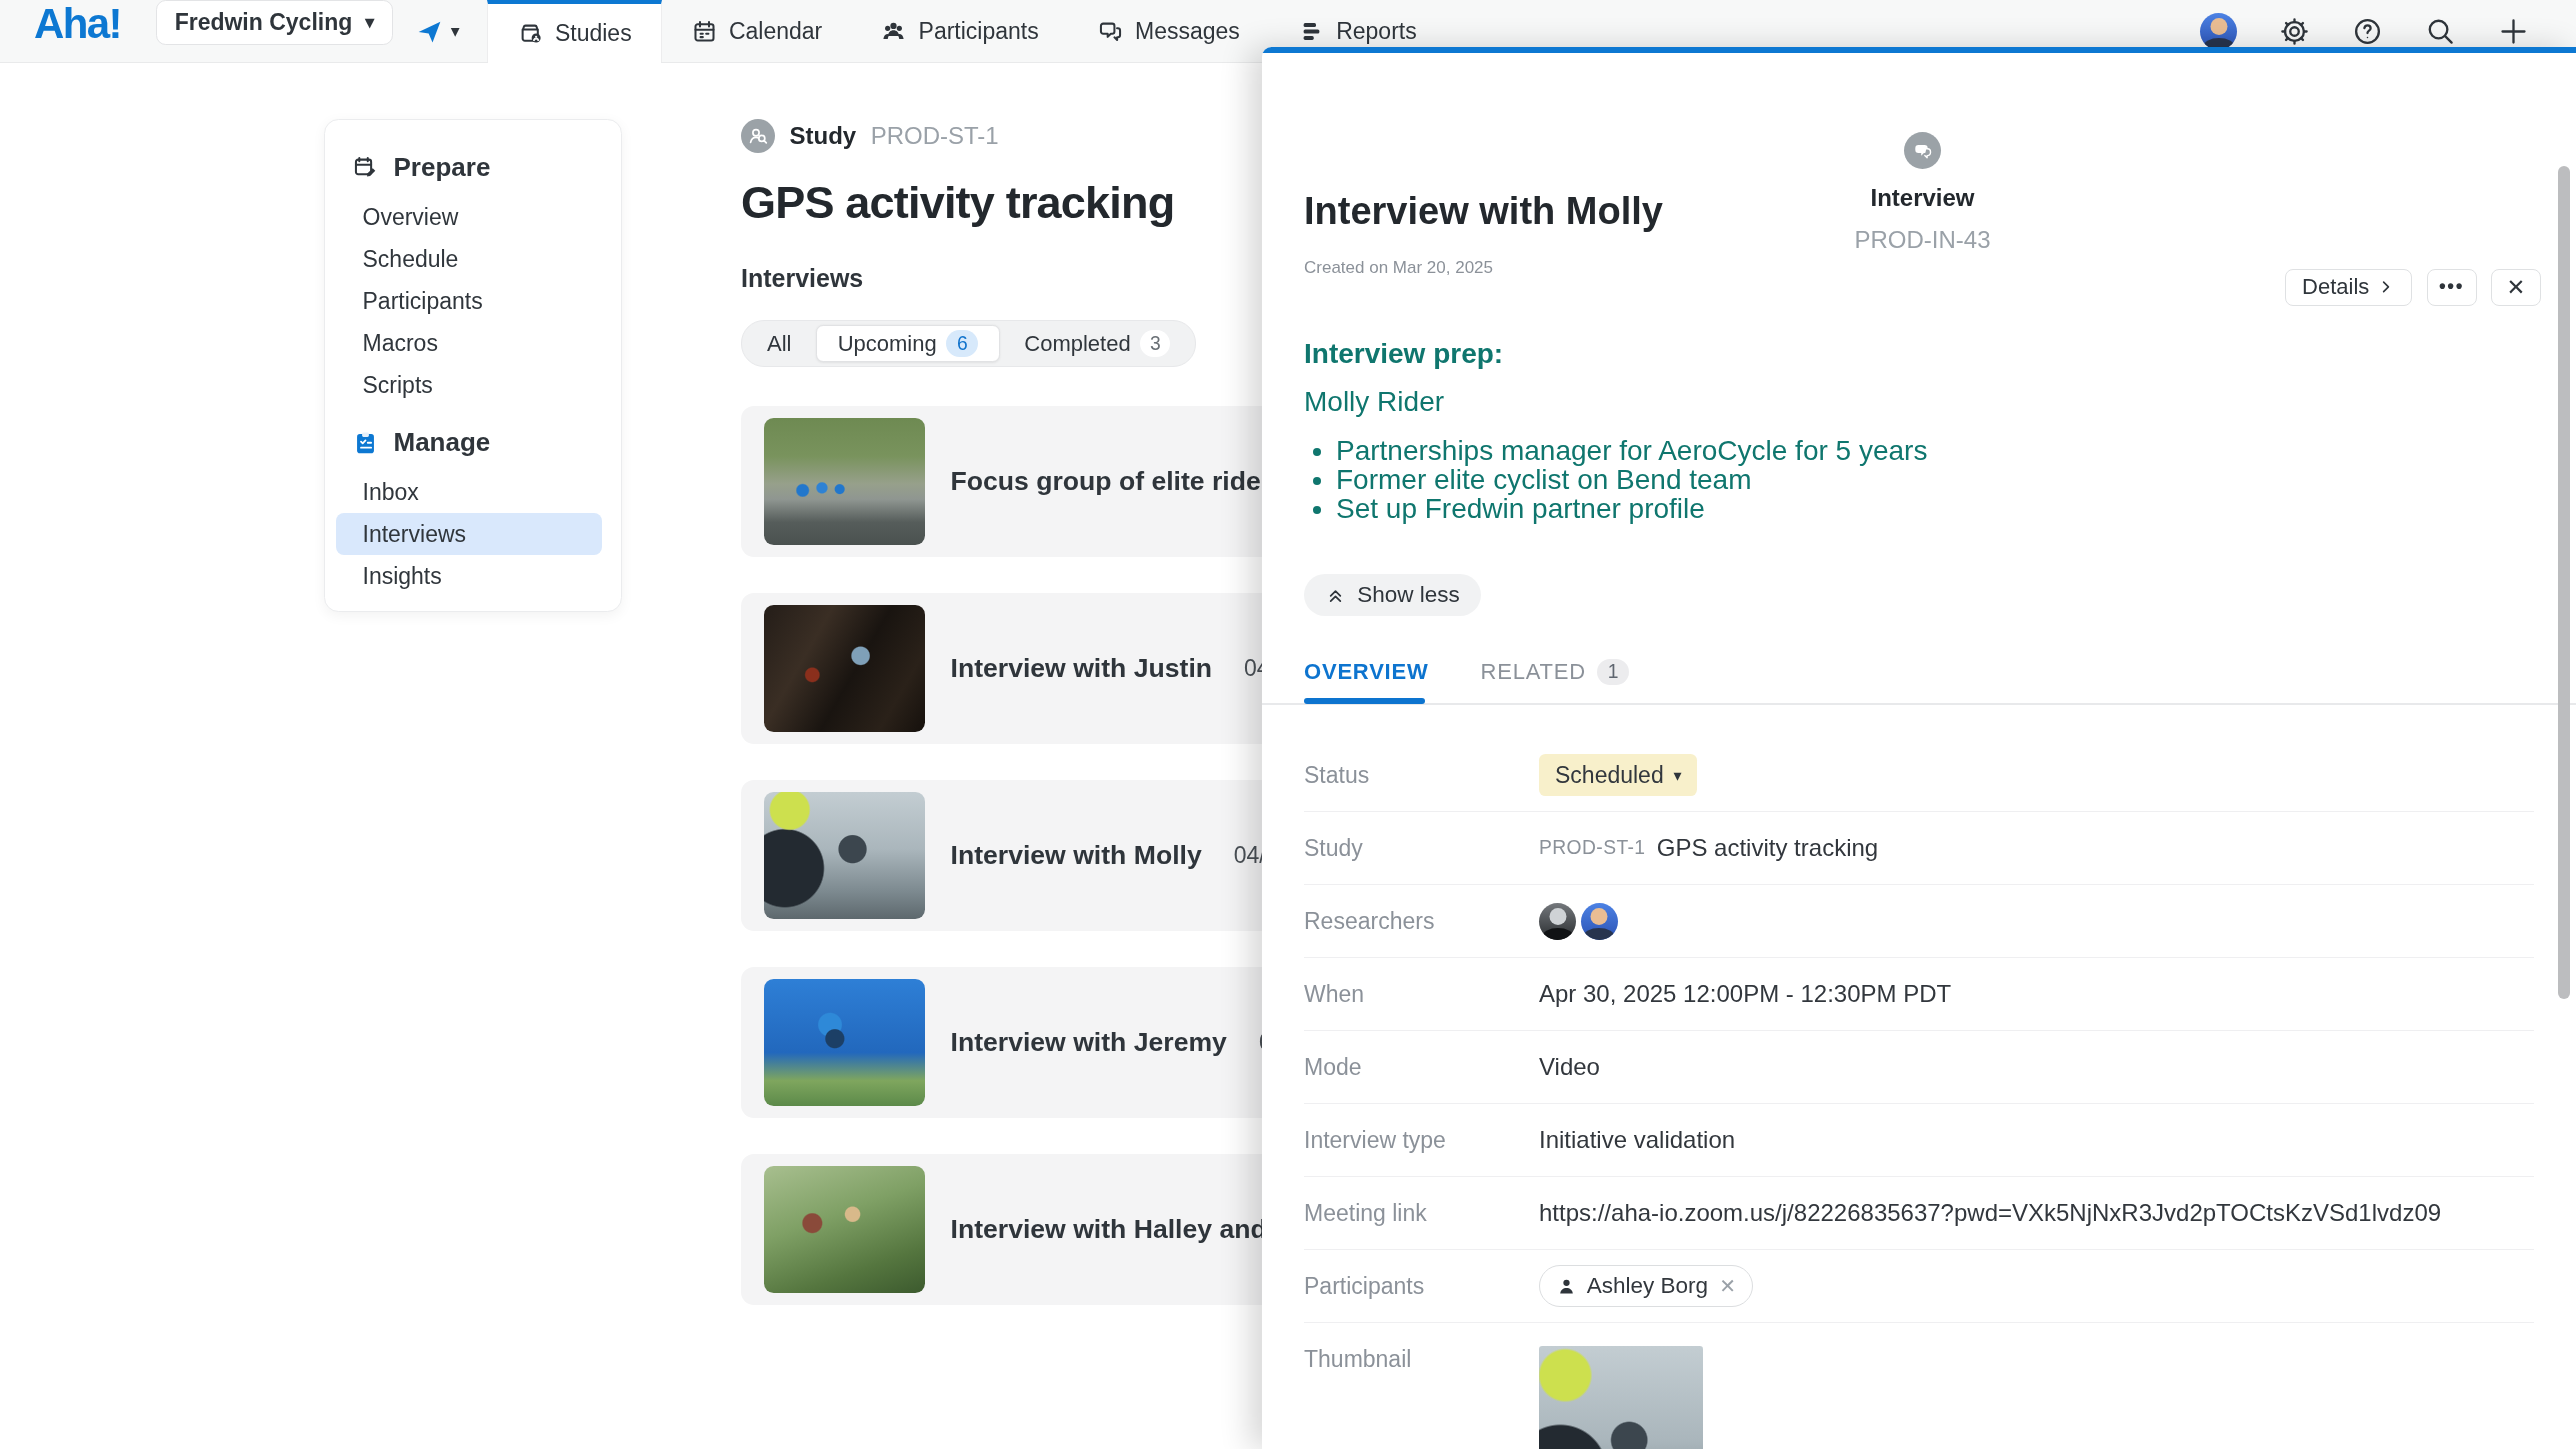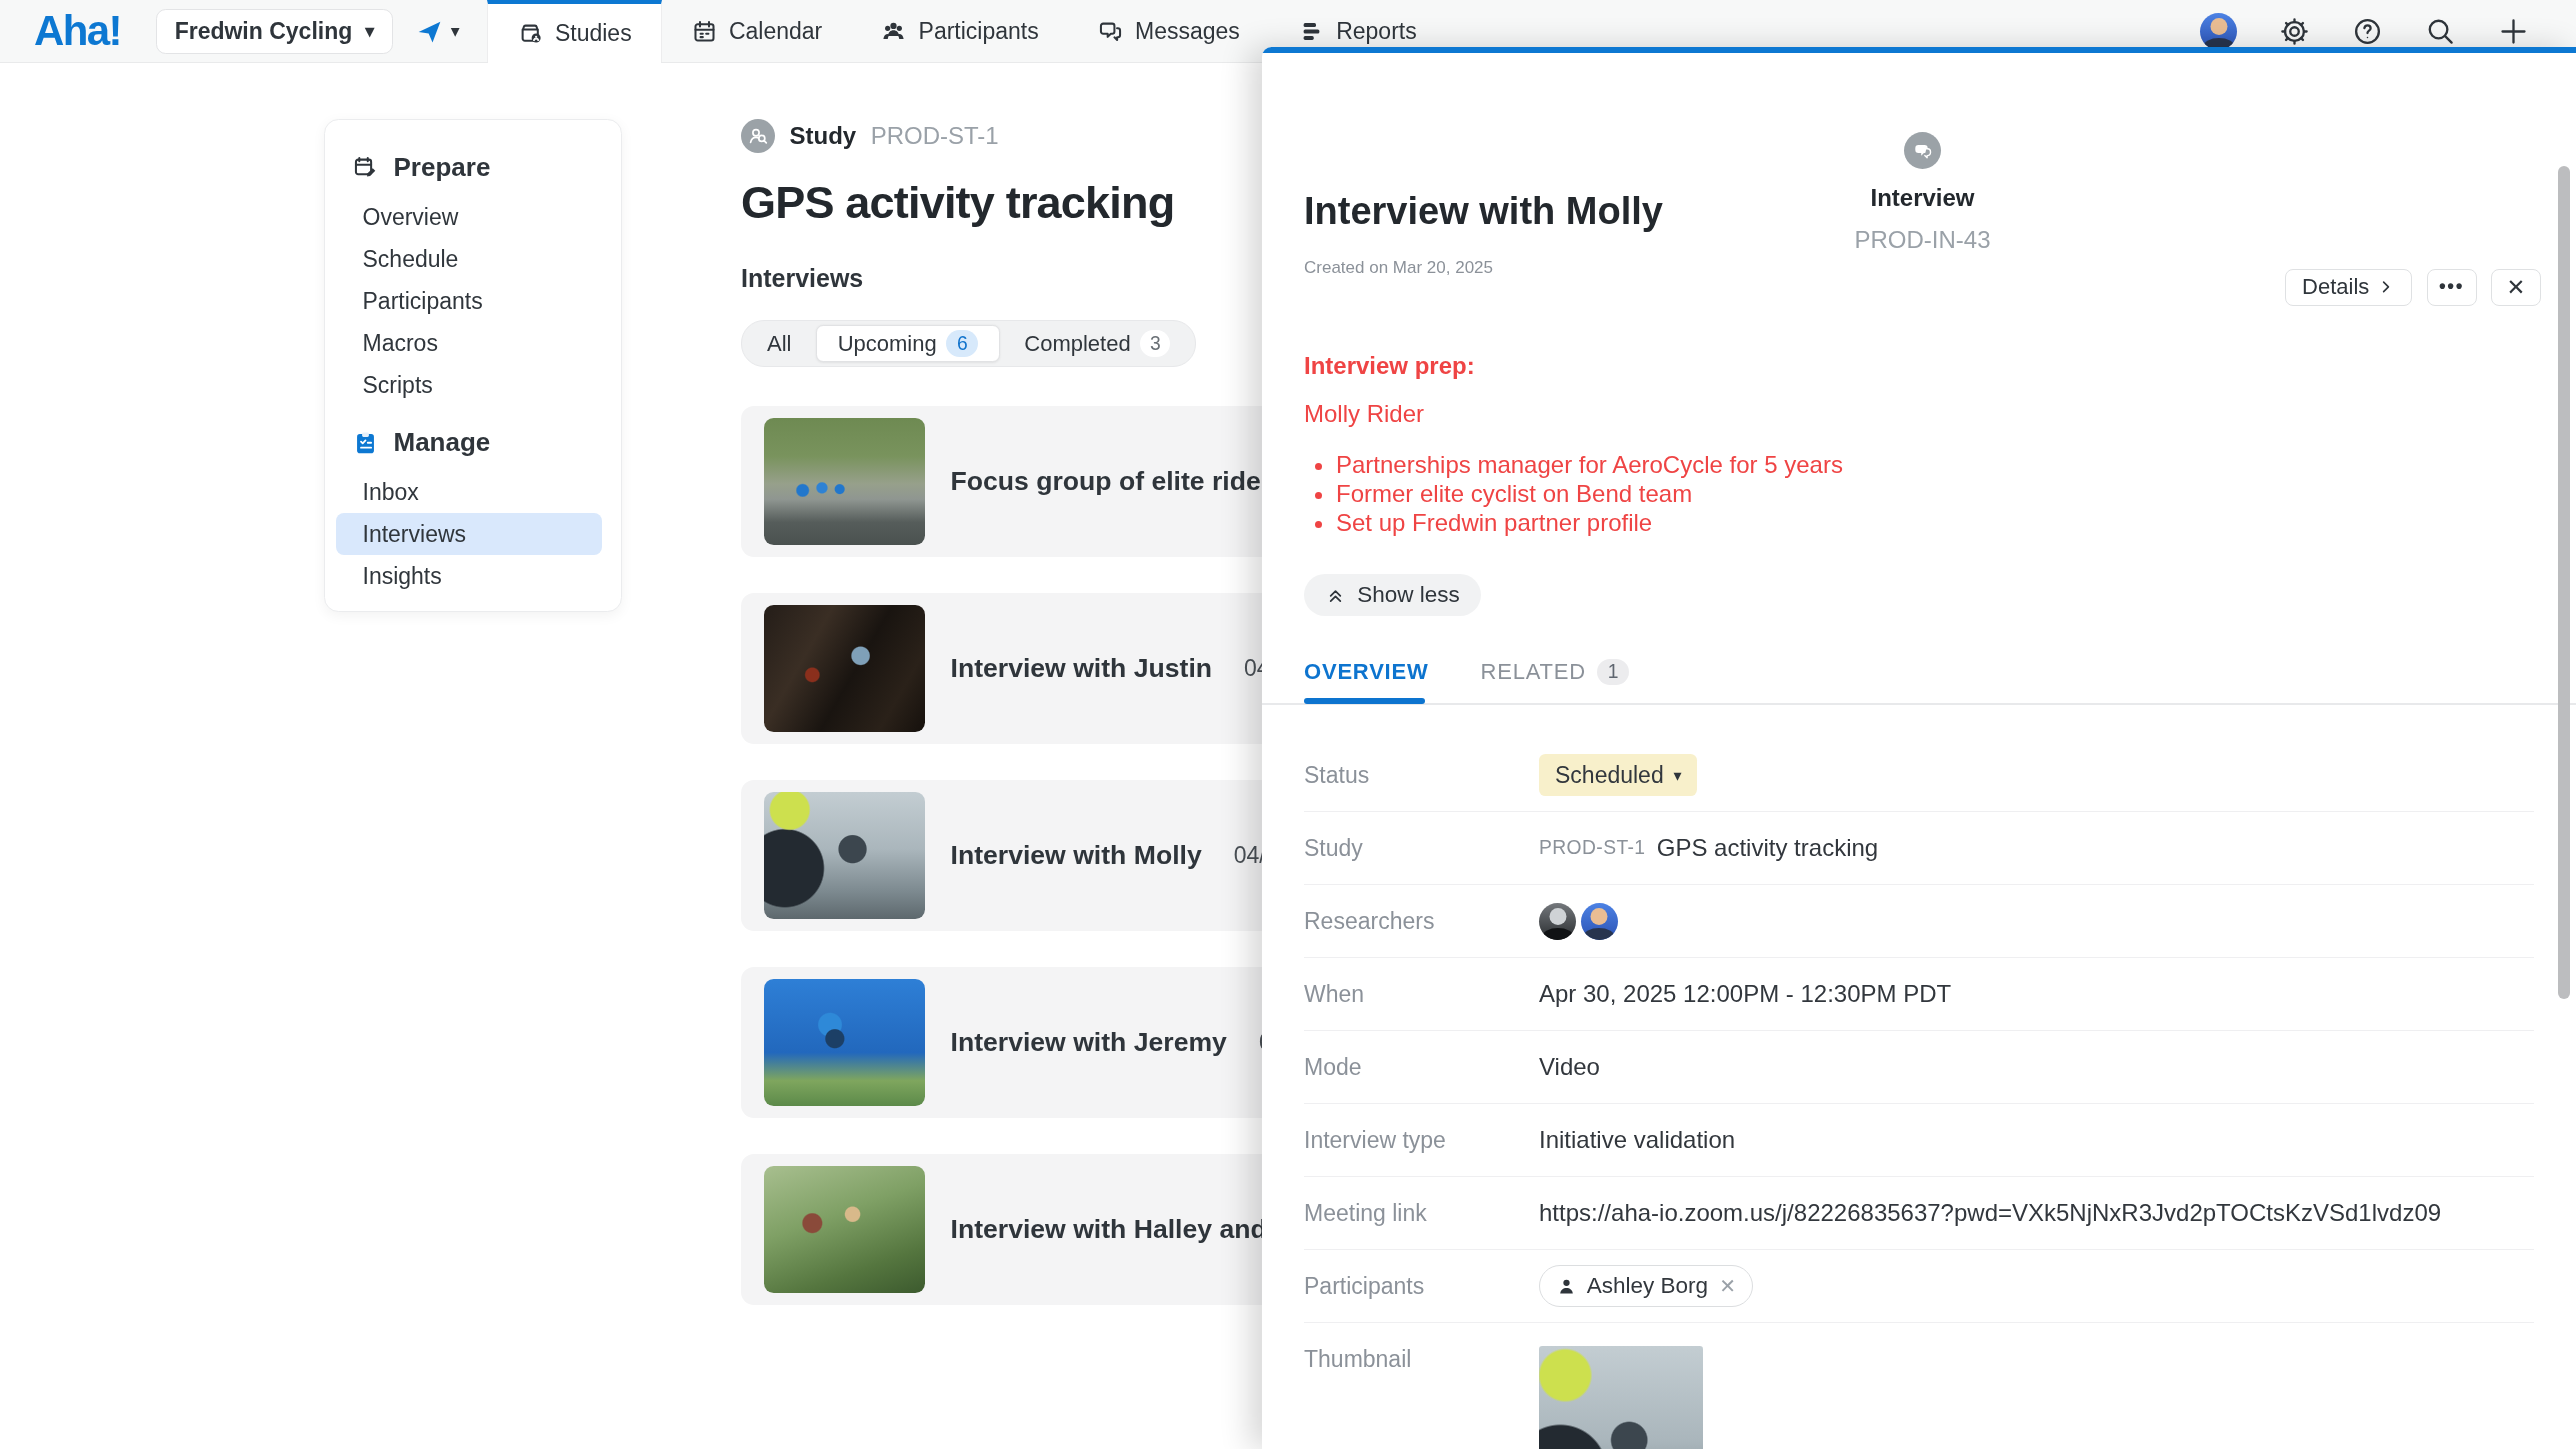--- a/index.html
+++ b/index.html
@@ -2,21 +2,21 @@
 <html style="font-size:13px"><head>
 <meta charset="utf-8">
 <style>
   * { margin:0; padding:0; box-sizing:border-box; }
   html,body { width:2576px; height:1449px; overflow:hidden; background:#fff;
               font-family:"Liberation Sans", sans-serif; color:#2f353b; }
   .app { position:relative; width:2576px; height:1449px; }
 
   
   .nav { position:absolute; top:0; left:0; right:0; height:63px; background:#f7f8f8;
-         border-bottom:1.6px solid #e9eaeb; display:flex; align-items:center; z-index:3; }
+         border-bottom:1.6px solid #e9eaeb; display:flex; z-index:3; }
   .logo { margin-left:34px; font-size:42px; font-weight:800; color:#0d78d2; letter-spacing:-1.6px; }
   .ws-pill { margin-left:35px; height:45px; padding:0 17.7px; background:#fff; border:1.6px solid #e3e4e6;
              border-radius:9.7px; display:flex; align-items:center; gap:13px; font-size:23px;
              font-weight:600; color:#2f353b; cursor:pointer; }
   .caret { font-size:17.7px; color:#2f353b; }
   .ws-icon { margin-left:22.5px; display:flex; align-items:center; gap:6.4px; cursor:pointer; }
   .nav-tabs { display:flex; height:100%; margin-left:27px; }
   .nav-tab { display:flex; align-items:center; gap:11.3px; padding:0 29px; font-size:23px;
              color:#2f353b; height:100%; position:relative; cursor:pointer; }
   .nav-tab.active { background:#fff; border-top:4.8px solid #0d78d2;
@@ -112,21 +112,21 @@
          padding:0 16px; gap:8px; cursor:pointer; }
   .btn svg { width:17.7px; height:17.7px; stroke:#2f353b; fill:none; stroke-width:2.2;
              stroke-linecap:round; stroke-linejoin:round; }
   .btn.square { width:50px; padding:0; }
   .dots { letter-spacing:1.6px; font-weight:700; font-size:19.3px; }
   .xglyph { font-size:22.5px; }
 
   .panel-title { position:absolute; left:42px; top:143px; font-size:38px; font-weight:700; color:#23282d; }
   .panel-created { position:absolute; left:42px; top:211px; font-size:17px; color:#8b9199; }
 
-  .prep { position:absolute; left:42px; top:291px; font-size:24px; color:#ef4444;margin-top:14px; }
+  .prep { position:absolute; left:42px; top:291px; font-size:28px; color:#0f766e; }
   .prep-h { font-weight:700; height:29px; }
   .prep-name { margin-top:19.3px; height:29px; }
   .prep ul { margin-top:21px; margin-left:32px; }
   .prep li { line-height:29px; }
 
   .show-less { position:absolute; left:42px; top:515px; height:42px; background:#f1f2f3;
                border-radius:804px; padding:0 21px; display:flex; align-items:center; gap:11.3px;
                font-size:22.5px; color:#2f353b; cursor:pointer;margin-top:12px; }
   .show-less svg { width:21px; height:21px; stroke:#2f353b; fill:none; stroke-width:2;
                    stroke-linecap:round; stroke-linejoin:round; }

